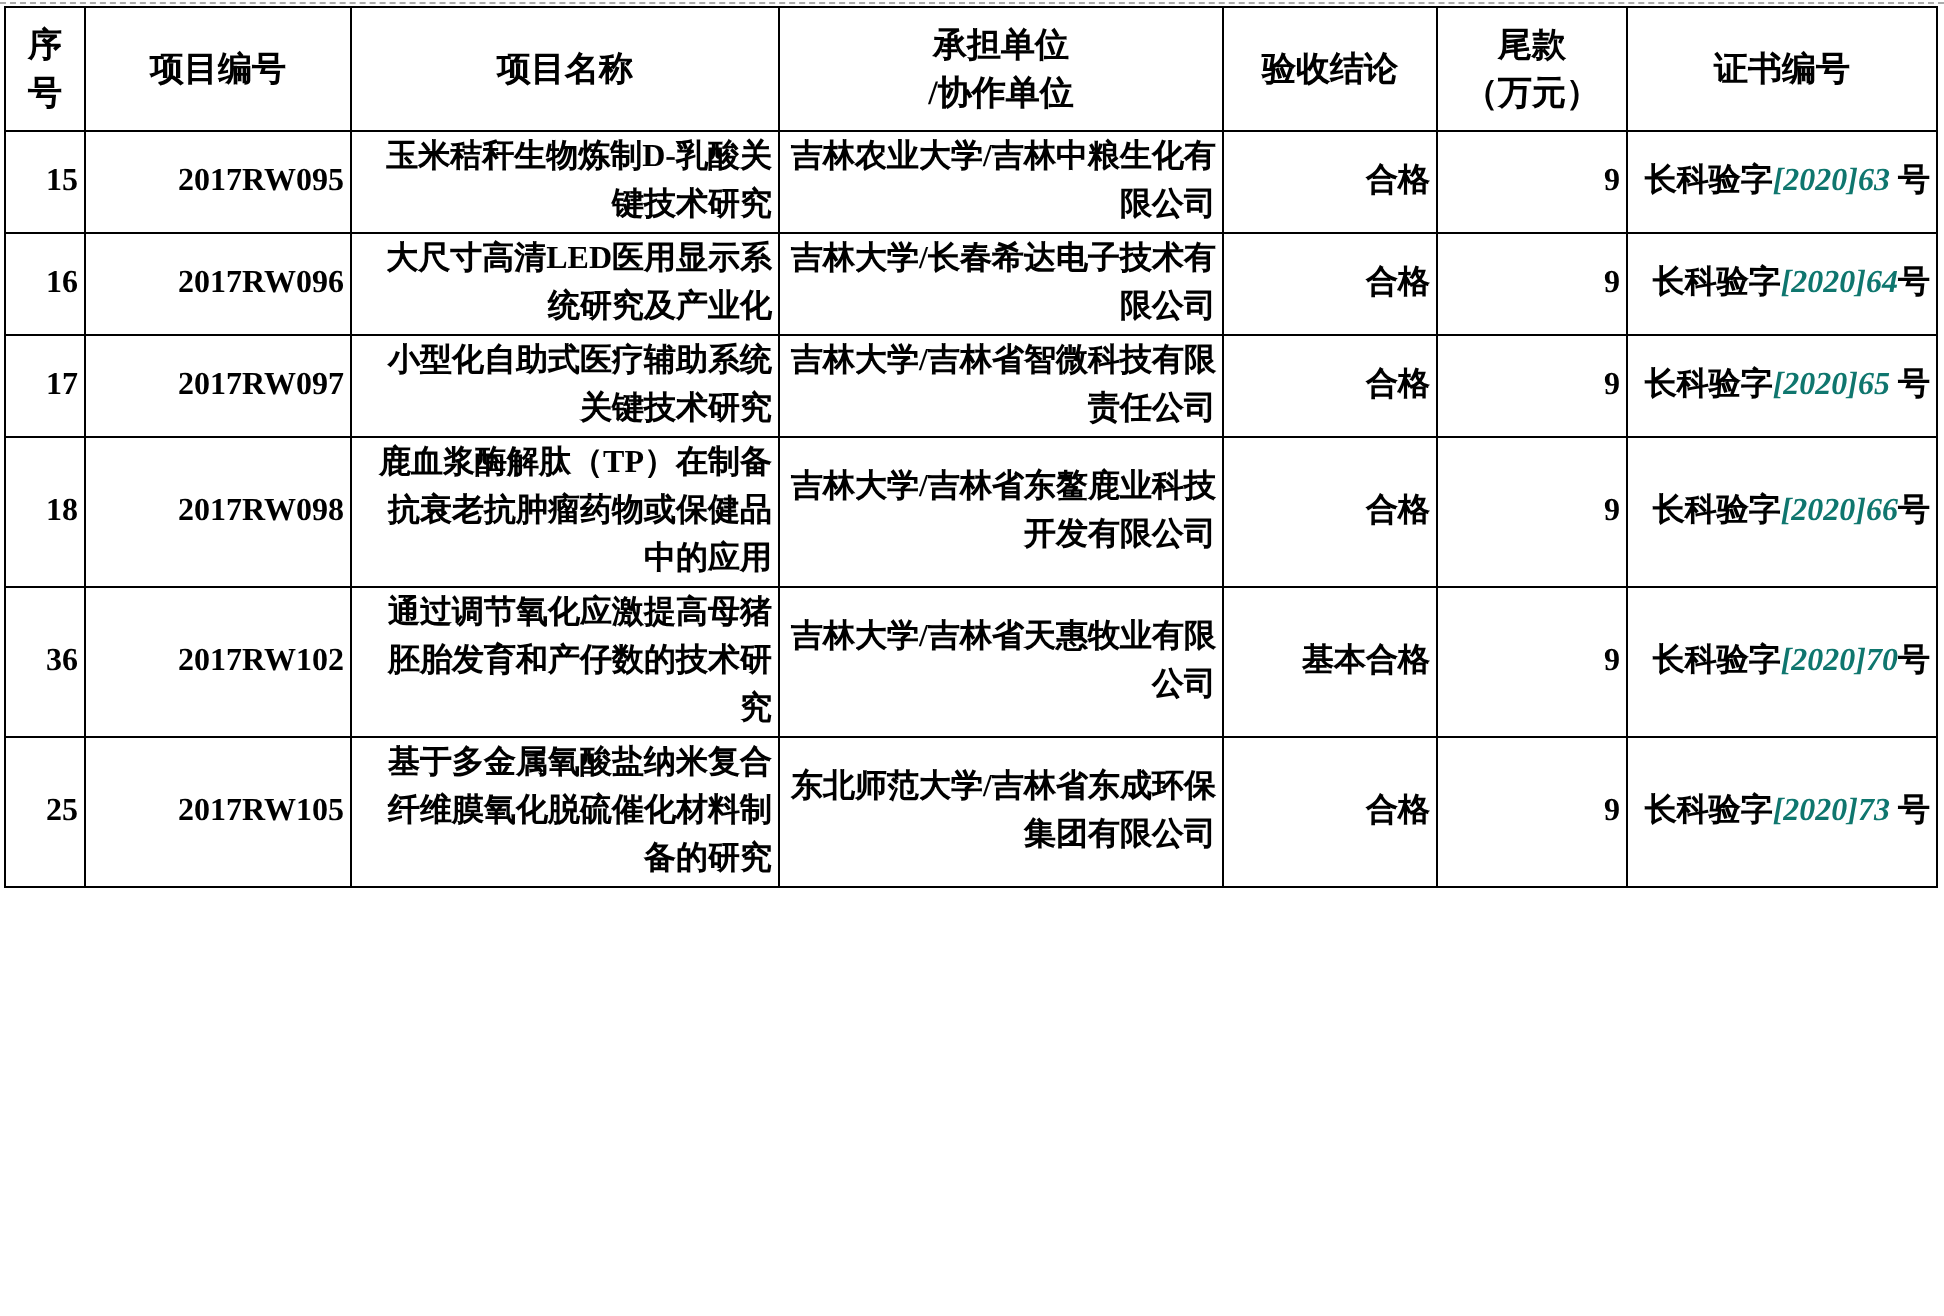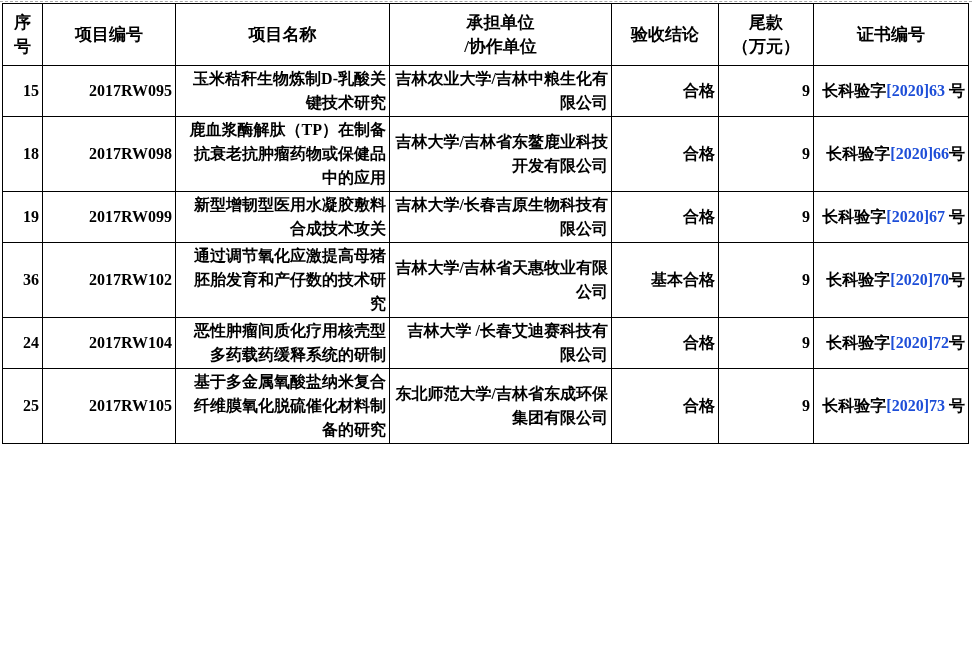--- a/index.html
+++ b/index.html
@@ -45,21 +45,21 @@
   }
   .doc-table thead th {
     font-size: 17px;
     text-align: center;
     font-weight: 700;
   }
   .c-center { text-align: right; }
   .c-left   { text-align: right; }
   .cert { white-space: pre-wrap; }
   .cert span { white-space: pre-wrap; }
-  .blue { color: #1d4ed8; }
+  .blue { color: #0f766e; font-style: italic; }
   .num  { font-family: "Liberation Serif", "DejaVu Serif", serif; }
 </style>
 </head>
 <body>
 
 <div class="page">
   <div class="top-dash"></div>
   <div class="edge-mark m1"></div>
   <div class="edge-mark m2"></div>
 
@@ -93,55 +93,55 @@
     <tbody id="rows-body">
         <tr style="height: 51px;">
       <td class="c-center num">15</td>
       <td class="c-center num">2017RW095</td>
       <td class="c-left">玉米秸秆生物炼制D-乳酸关键技术研究</td>
       <td class="c-left">吉林农业大学/吉林中粮生化有限公司</td>
       <td class="c-center">合格</td>
       <td class="c-center num">9</td>
       <td class="c-center cert"><span>长科验字</span><span class="blue num">[2020]63</span><span> 号</span></td>
     </tr>
+        <tr style="height: 48px;">
+      <td class="c-center num">16</td>
+      <td class="c-center num">2017RW096</td>
+      <td class="c-left">大尺寸高清LED医用显示系统研究及产业化</td>
+      <td class="c-left">吉林大学/长春希达电子技术有限公司</td>
+      <td class="c-center">合格</td>
+      <td class="c-center num">9</td>
+      <td class="c-center cert"><span>长科验字</span><span class="blue num">[2020]64</span><span>号</span></td>
+    </tr>
+        <tr style="height: 49px;">
+      <td class="c-center num">17</td>
+      <td class="c-center num">2017RW097</td>
+      <td class="c-left">小型化自助式医疗辅助系统关键技术研究</td>
+      <td class="c-left">吉林大学/吉林省智微科技有限责任公司</td>
+      <td class="c-center">合格</td>
+      <td class="c-center num">9</td>
+      <td class="c-center cert"><span>长科验字</span><span class="blue num">[2020]65</span><span> 号</span></td>
+    </tr>
         <tr style="height: 74px;">
       <td class="c-center num">18</td>
       <td class="c-center num">2017RW098</td>
       <td class="c-left">鹿血浆酶解肽（TP）在制备抗衰老抗肿瘤药物或保健品中的应用</td>
       <td class="c-left">吉林大学/吉林省东鳌鹿业科技开发有限公司</td>
       <td class="c-center">合格</td>
       <td class="c-center num">9</td>
       <td class="c-center cert"><span>长科验字</span><span class="blue num">[2020]66</span><span>号</span></td>
     </tr>
         <tr style="height: 49px;">
-      <td class="c-center num">19</td>
-      <td class="c-center num">2017RW099</td>
-      <td class="c-left">新型增韧型医用水凝胶敷料合成技术攻关</td>
-      <td class="c-left">吉林大学/长春吉原生物科技有限公司</td>
-      <td class="c-center">合格</td>
-      <td class="c-center num">9</td>
-      <td class="c-center cert"><span>长科验字</span><span class="blue num">[2020]67</span><span> 号</span></td>
-    </tr>
-        <tr style="height: 49px;">
       <td class="c-center num">36</td>
       <td class="c-center num">2017RW102</td>
       <td class="c-left">通过调节氧化应激提高母猪胚胎发育和产仔数的技术研究</td>
       <td class="c-left">吉林大学/吉林省天惠牧业有限公司</td>
       <td class="c-center">基本合格</td>
       <td class="c-center num">9</td>
       <td class="c-center cert"><span>长科验字</span><span class="blue num">[2020]70</span><span>号</span></td>
-    </tr>
-        <tr style="height: 49px;">
-      <td class="c-center num">24</td>
-      <td class="c-center num">2017RW104</td>
-      <td class="c-left">恶性肿瘤间质化疗用核壳型多药载药缓释系统的研制</td>
-      <td class="c-left">吉林大学 /长春艾迪赛科技有限公司</td>
-      <td class="c-center">合格</td>
-      <td class="c-center num">9</td>
-      <td class="c-center cert"><span>长科验字</span><span class="blue num">[2020]72</span><span>号</span></td>
     </tr>
         <tr style="height: 73px;">
       <td class="c-center num">25</td>
       <td class="c-center num">2017RW105</td>
       <td class="c-left">基于多金属氧酸盐纳米复合纤维膜氧化脱硫催化材料制备的研究</td>
       <td class="c-left">东北师范大学/吉林省东成环保集团有限公司</td>
       <td class="c-center">合格</td>
       <td class="c-center num">9</td>
       <td class="c-center cert"><span>长科验字</span><span class="blue num">[2020]73</span><span> 号</span></td>
     </tr>

